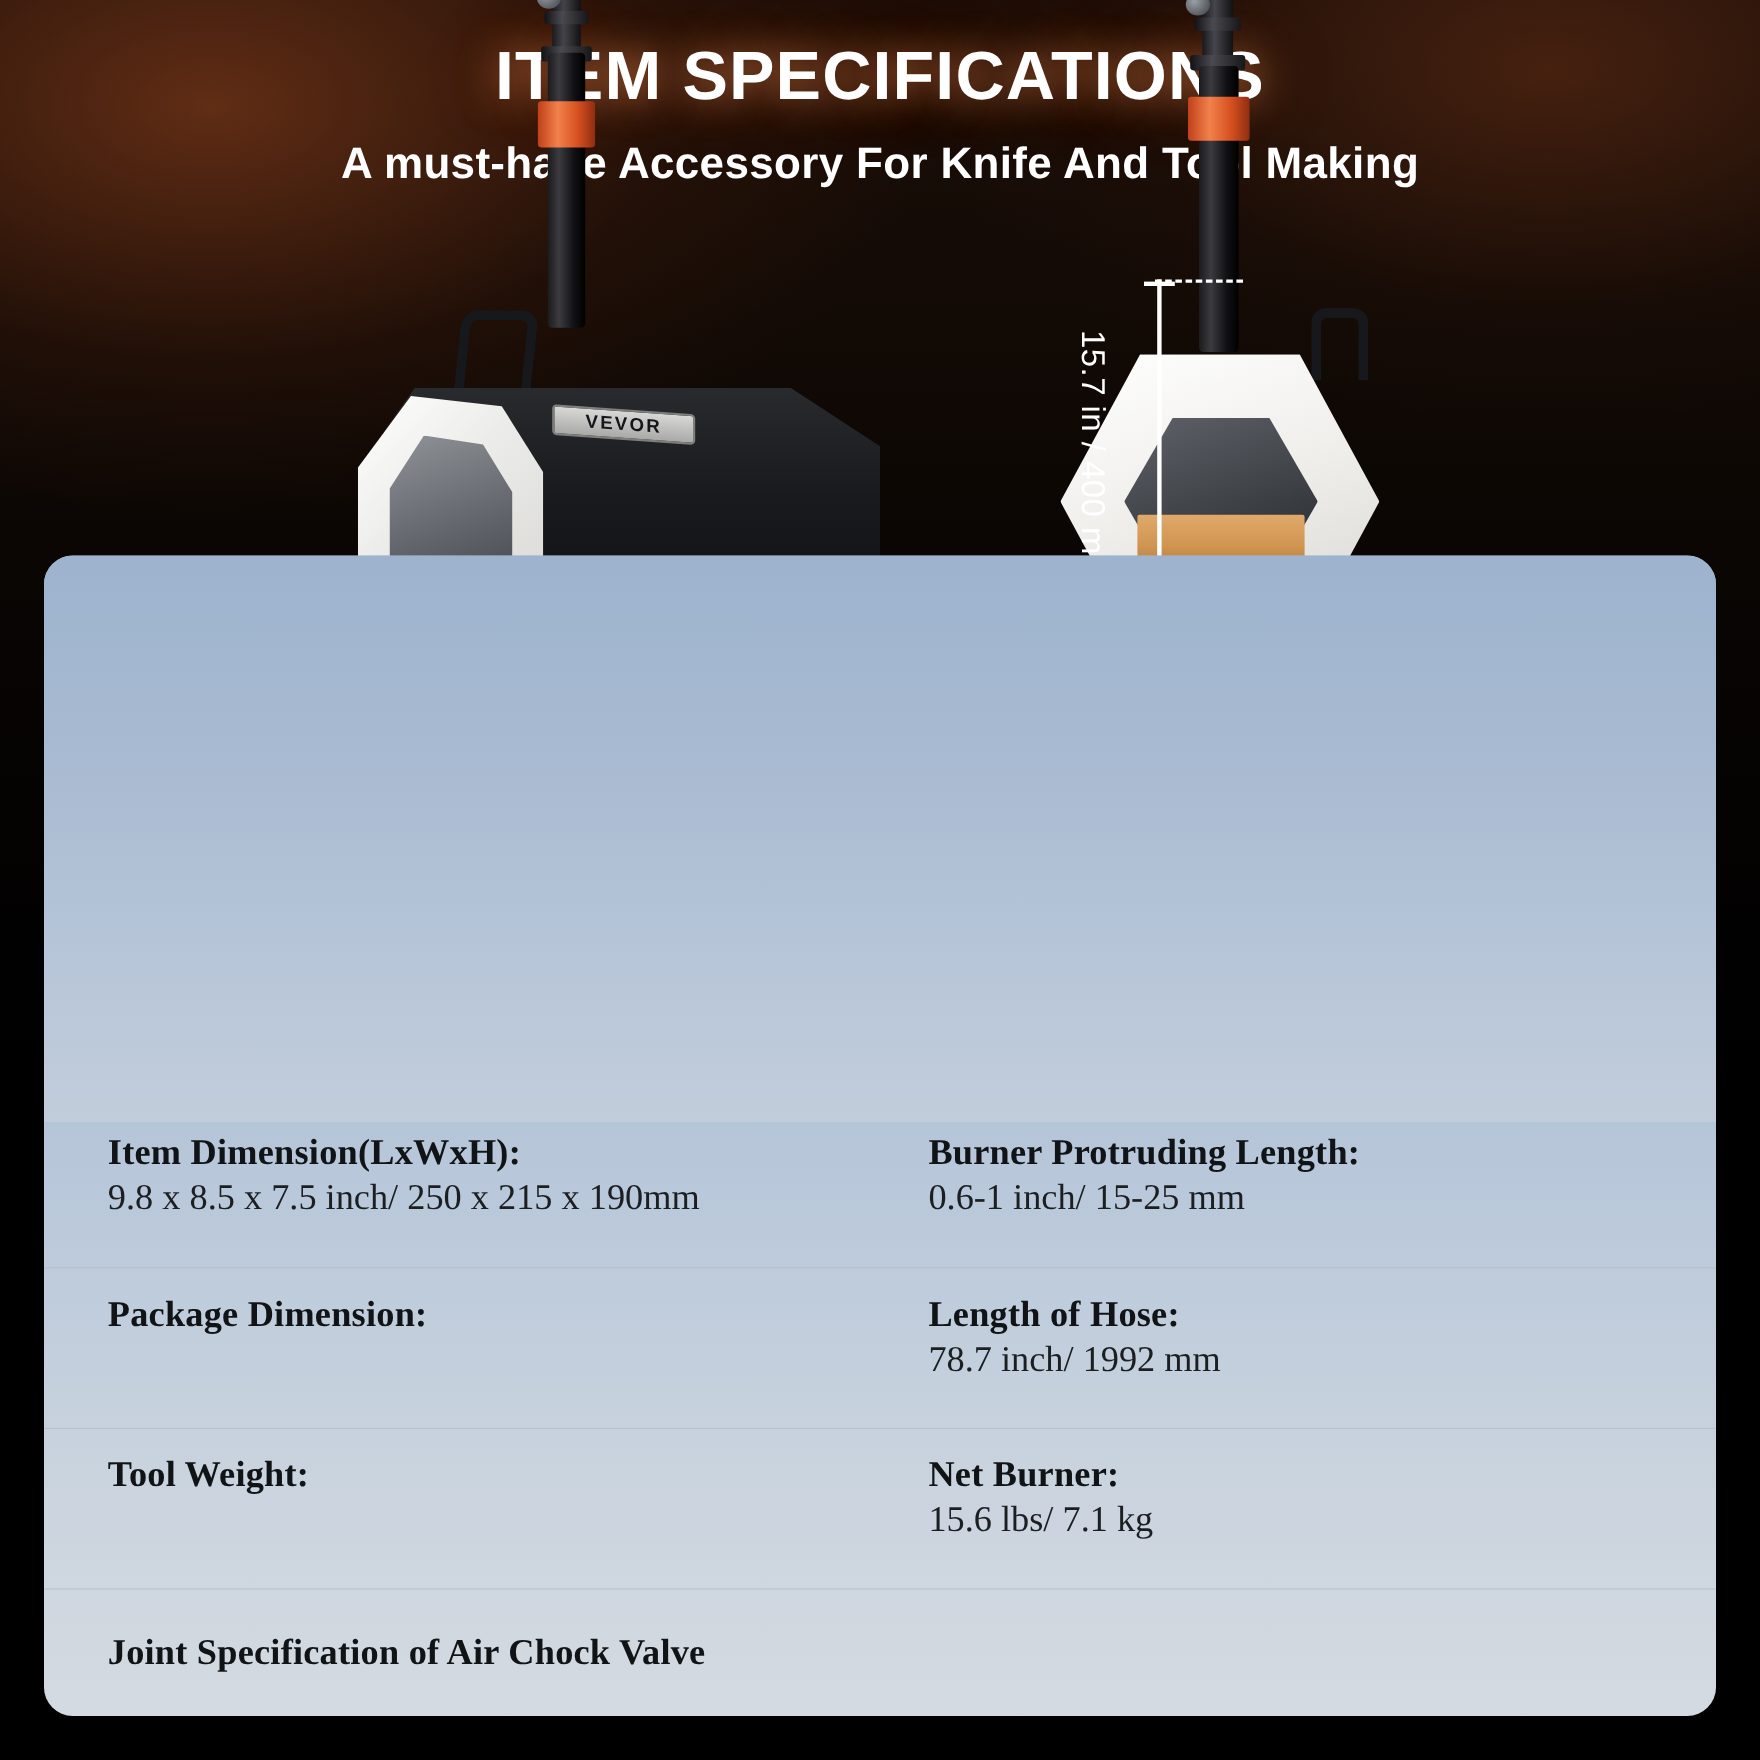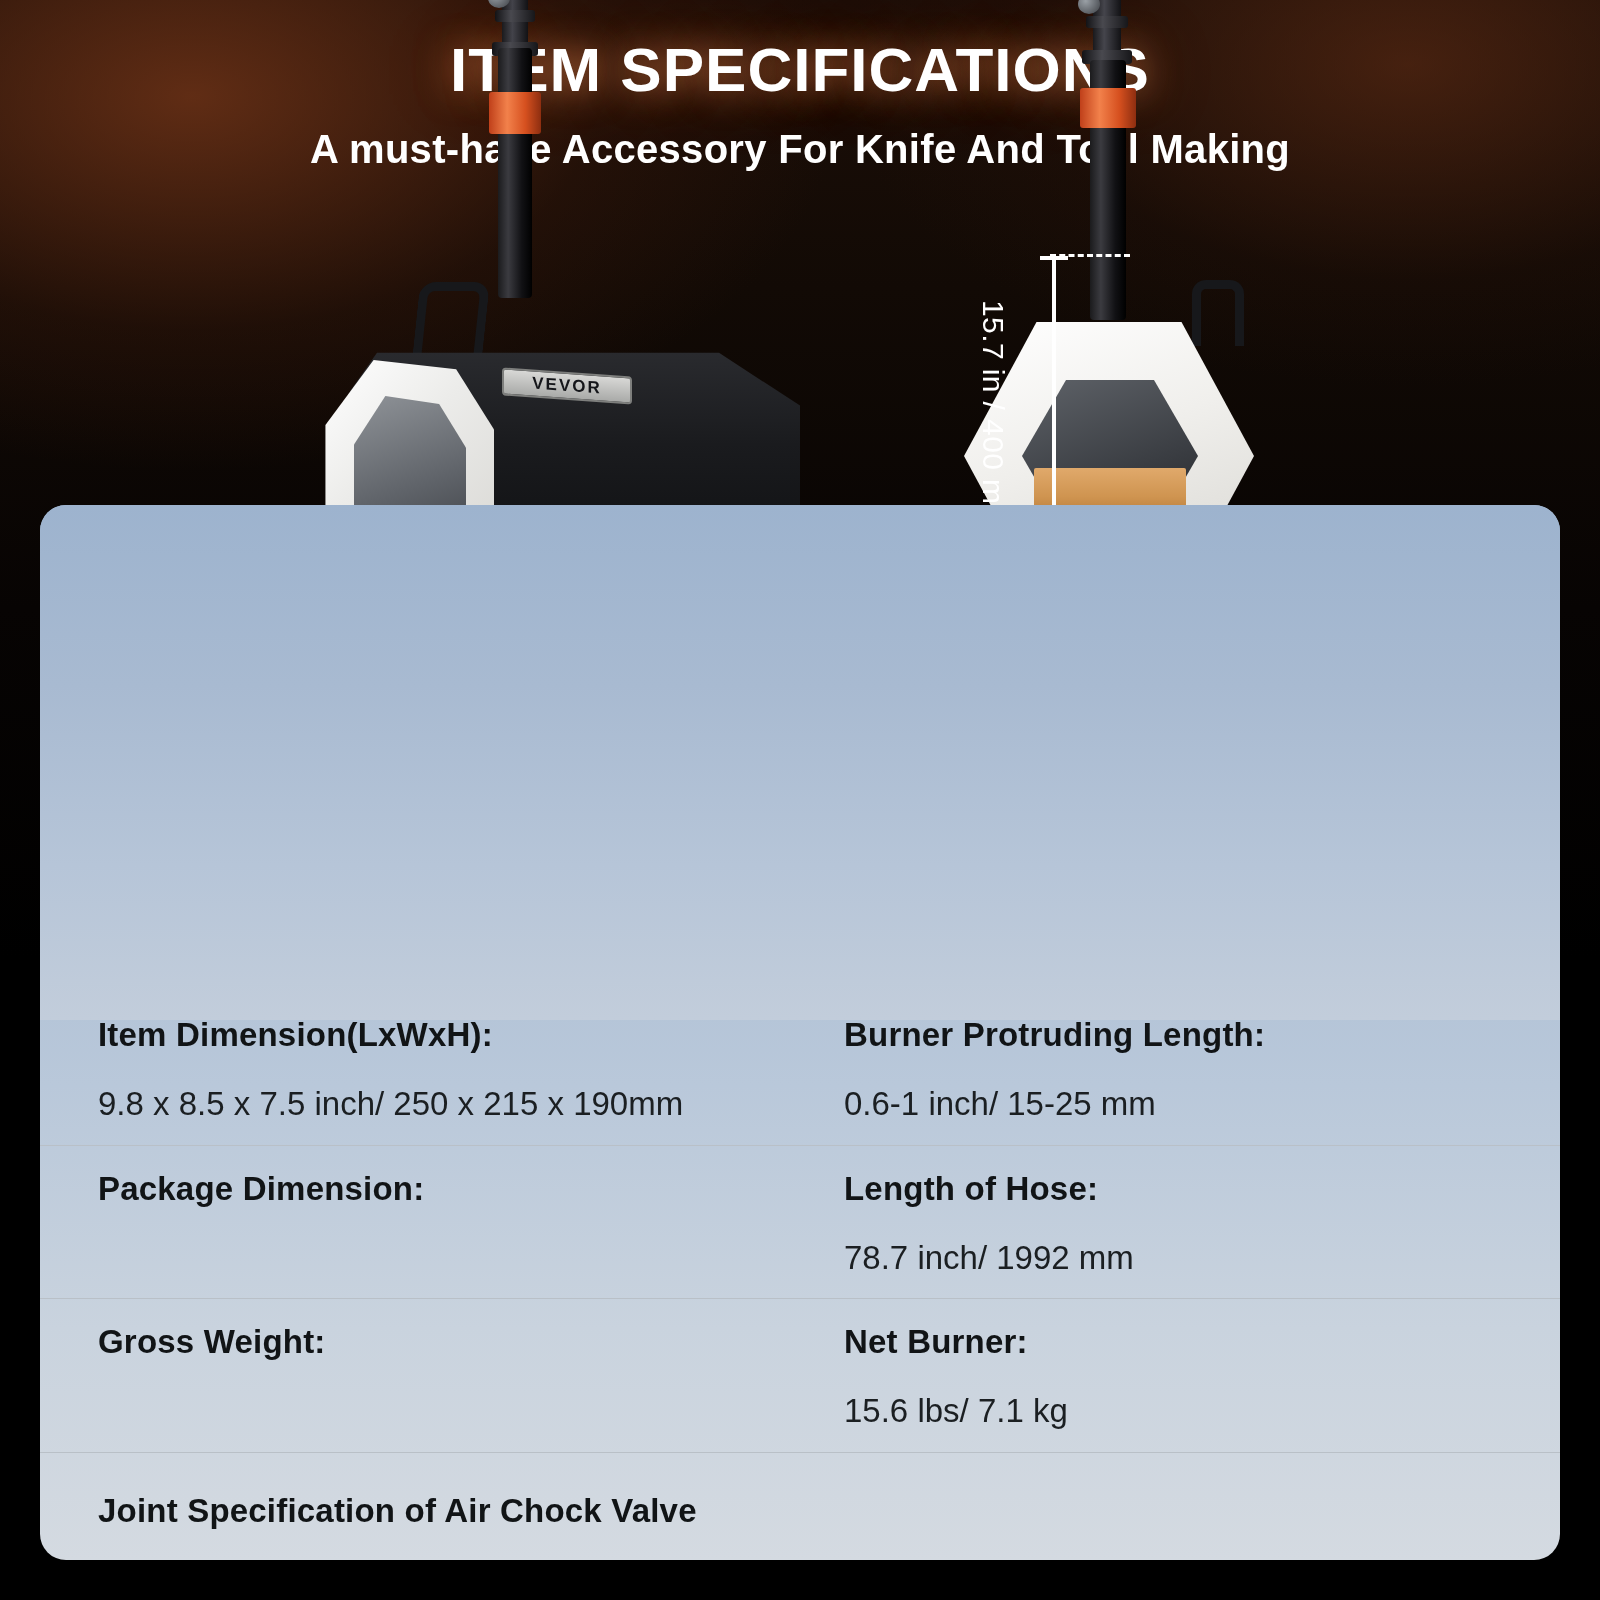--- a/index.html
+++ b/index.html
@@ -45,39 +45,39 @@
     background: linear-gradient(180deg, #9fb5cf 0%, #a9bcd2 28%, #b9c8da 55%, #c9d3de 78%, #d4dae1 100%);
     overflow: hidden;
   }
   .card-photo {
     position: absolute; left: 0; top: 0; width: 1520px; height: 515px;
     background: linear-gradient(180deg, #9db3ce 0%, #a8bad1 35%, #b6c5d8 70%, #c2cddb 100%);
   }
 
   
   .specs {
-    position: absolute; left: 0; top: 487px; width: 1520px;
+    position: absolute; left: 0; top: 501px; width: 1520px; font-family: Liberation Serif, serif;
   }
   .spec-row {
     display: flex;
     border-top: 1px solid #b9c0c7;
     min-height: 146px;
   }
   .spec-row:first-child { border-top: none; }
   .spec-cell {
     flex: 1 1 50%;
     padding: 22px 0 20px 58px;
   }
   .spec-cell.right { padding-left: 44px; }
   .spec-label {
     font-size: 33px; font-weight: bold; color: #111416; letter-spacing: 0.2px;
     line-height: 1.25;
   }
   .spec-value {
-    margin-top: 28px;
+    margin-top: 0;
     font-size: 33px; color: #1b1f22; line-height: 1.25;
   }
   .spec-row.single .spec-cell { flex: 1 1 100%; }
   .spec-row.single { min-height: 90px; align-items: flex-end; }
   .spec-row.single .spec-cell { padding-top: 24px; padding-bottom: 10px; }
 
   
   .prod { position: absolute; }
 
   
@@ -253,21 +253,21 @@
           <div class="spec-label">Package Dimension:</div>
         </div>
         <div class="spec-cell right">
           <div class="spec-label">Length of Hose:</div>
           <div class="spec-value">78.7 inch/ 1992 mm</div>
         </div>
       </div>
 
       <div class="spec-row">
         <div class="spec-cell">
-          <div class="spec-label">Gross Weight:</div>
+          <div class="spec-label">Tool Weight:</div>
         </div>
         <div class="spec-cell right">
           <div class="spec-label">Net Burner:</div>
           <div class="spec-value">15.6 lbs/ 7.1 kg</div>
         </div>
       </div>
 
       <div class="spec-row single">
         <div class="spec-cell">
           <div class="spec-label">Joint Specification of Air Chock Valve</div>

